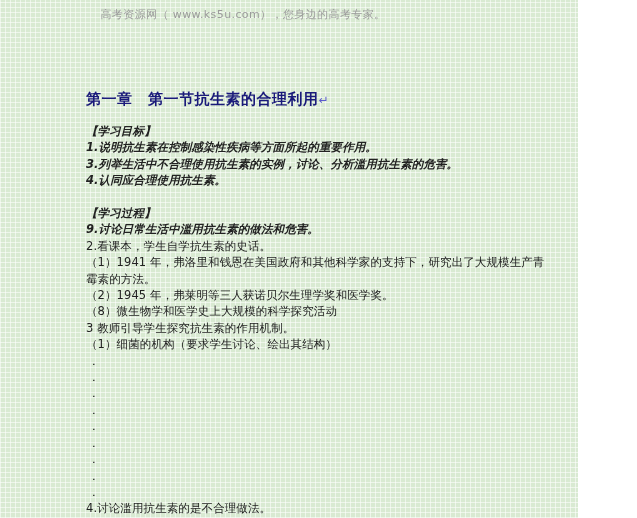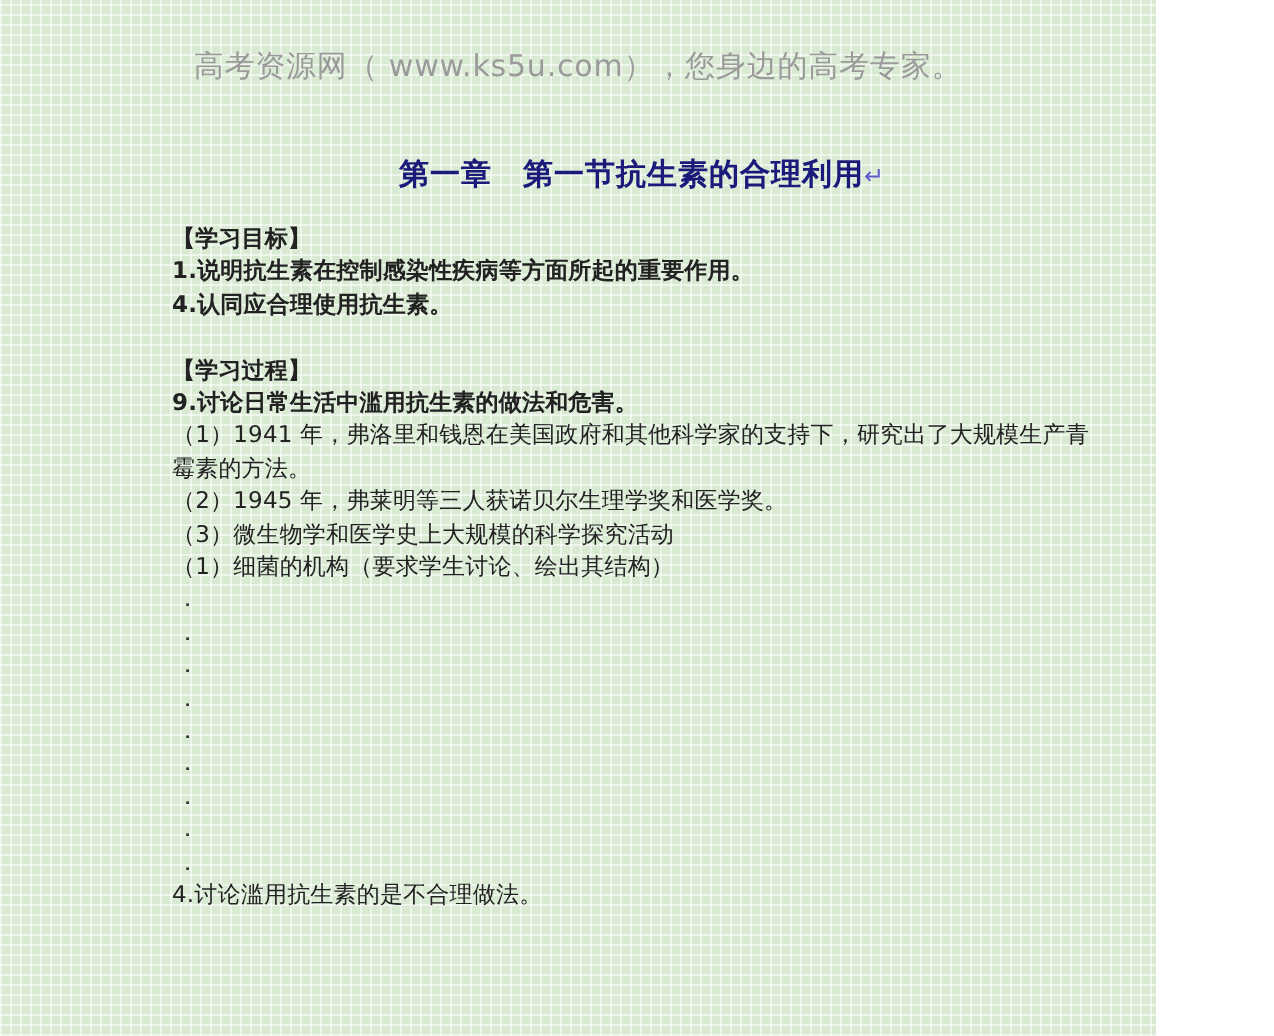--- a/index.html
+++ b/index.html
@@ -27,58 +27,58 @@
   #right-margin {
     position: absolute;
     top: 0;
     right: 0;
     width: 59px;
     height: 518px;
     background: #ffffff;
   }
   #watermark {
     position: absolute;
-    top: 24px;
+    top: 7px;
     left: 0;
-    width: 578px;
+    width: 486px;
     text-align: center;
-    font-size: 15px;
+    font-size: 11px;
     color: #9a9a9a;
     letter-spacing: 0.4px;
     white-space: nowrap;
   }
   #content {
     position: absolute;
     top: 74px;
     left: 86px;
     width: 470px;
   }
   .doc-title {
     font-size: 15px;
     font-weight: bold;
     color: #1a1a7a;
     letter-spacing: 0.5px;
-    margin: 4px 0 14px 0;
+    margin: 16px 0 14px 0;
     white-space: nowrap;
-    text-align: center;
   }
   .doc-title .pilcrow {
     color: #5a5acc;
     font-weight: normal;
     font-size: 12px;
   }
   .line {
     font-size: 11.5px;
     color: #222222;
     line-height: 16.4px;
     white-space: pre-wrap;
     letter-spacing: 0.1px;
   }
   .line.bold {
     font-weight: bold;
+    font-style: italic;
   }
   .line.blank {
     height: 16.4px;
   }
   .dotline {
     font-size: 11.5px;
     color: #222;
     line-height: 16.4px;
     padding-left: 2px;
   }
@@ -94,27 +94,30 @@
 
   <div id="content">
 
     <div class="doc-title">
       <span>第一章　第一节抗生素的合理利用</span><span class="pilcrow">↵</span>
     </div>
 
     <div id="lines">
         <div class="line bold">【学习目标】</div>
         <div class="line bold">1.说明抗生素在控制感染性疾病等方面所起的重要作用。</div>
+        <div class="line bold">3.列举生活中不合理使用抗生素的实例，讨论、分析滥用抗生素的危害。</div>
         <div class="line bold">4.认同应合理使用抗生素。</div>
         <div class="line blank"></div>
         <div class="line bold">【学习过程】</div>
         <div class="line bold">9.讨论日常生活中滥用抗生素的做法和危害。</div>
+        <div class="line">2.看课本，学生自学抗生素的史话。</div>
         <div class="line">（1）1941 年，弗洛里和钱恩在美国政府和其他科学家的支持下，研究出了大规模生产青霉素的方法。</div>
         <div class="line">（2）1945 年，弗莱明等三人获诺贝尔生理学奖和医学奖。</div>
-        <div class="line">（3）微生物学和医学史上大规模的科学探究活动</div>
+        <div class="line">（8）微生物学和医学史上大规模的科学探究活动</div>
+        <div class="line">3 教师引导学生探究抗生素的作用机制。</div>
         <div class="line">（1）细菌的机构（要求学生讨论、绘出其结构）</div>
         <div class="dotline">．</div>
         <div class="dotline">．</div>
         <div class="dotline">．</div>
         <div class="dotline">．</div>
         <div class="dotline">．</div>
         <div class="dotline">．</div>
         <div class="dotline">．</div>
         <div class="dotline">．</div>
         <div class="dotline">．</div>

